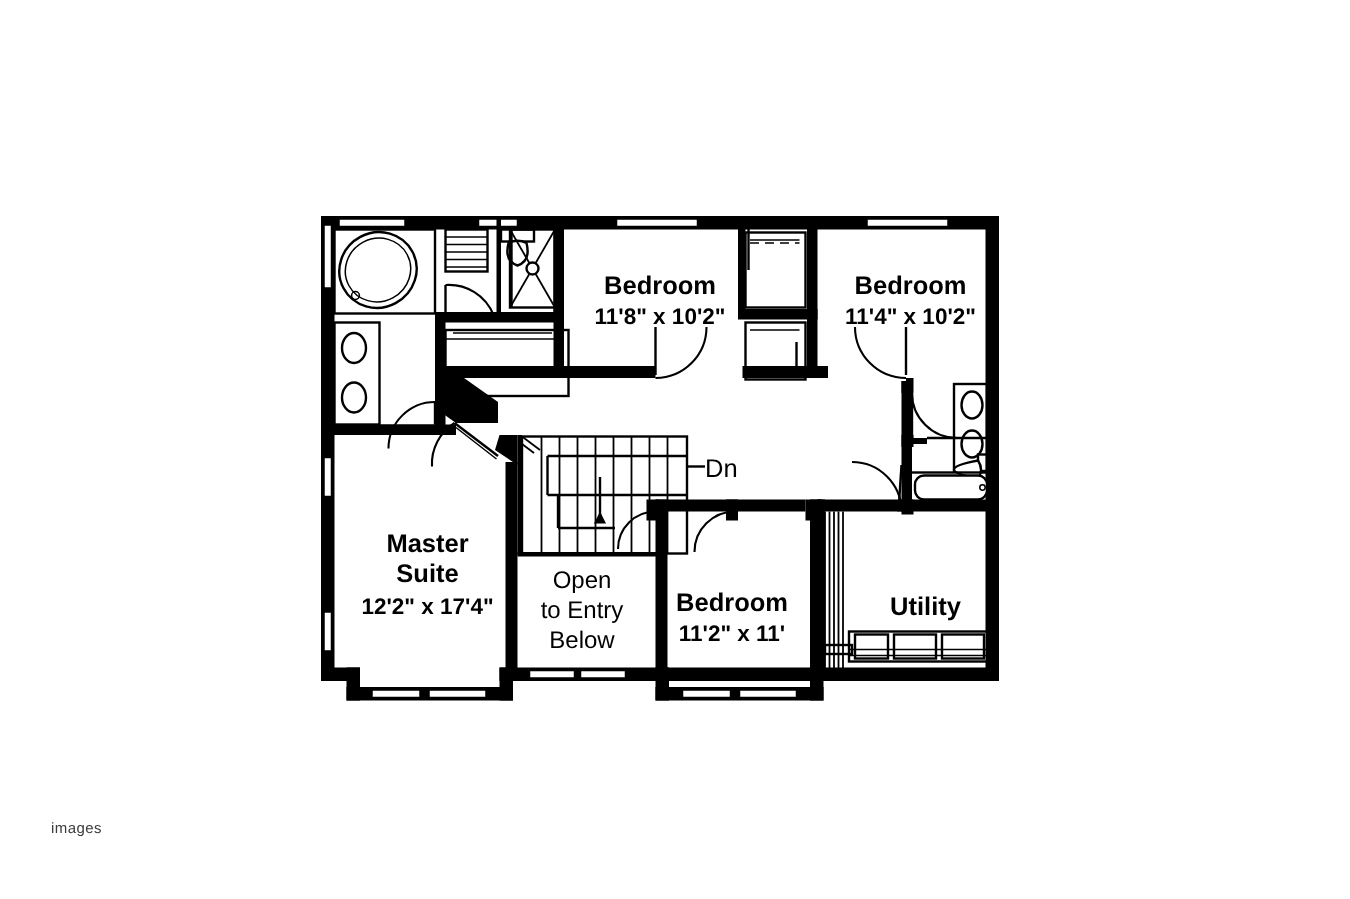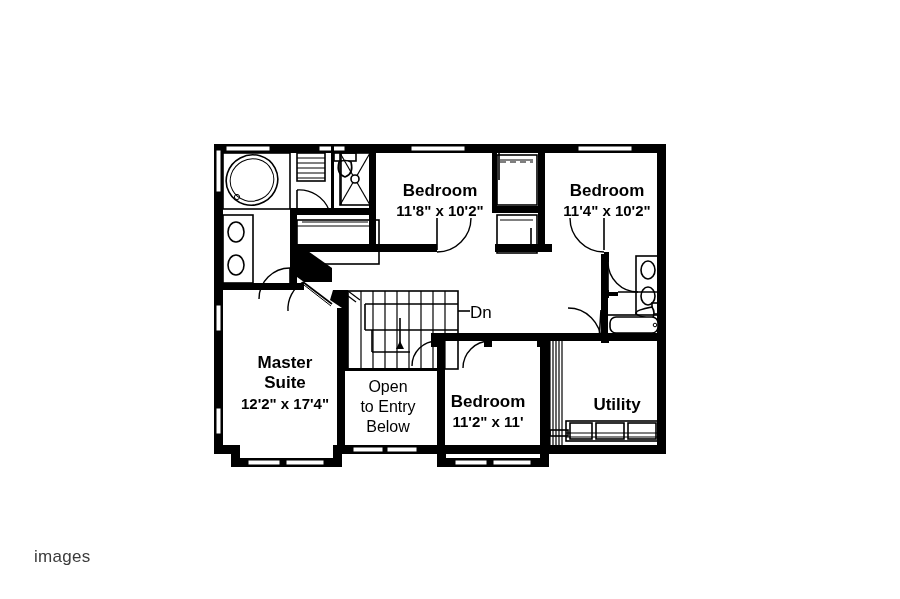--- a/index.html
+++ b/index.html
@@ -38,21 +38,21 @@
     font-family: "Liberation Sans", sans-serif;
     font-size: 16px;
     fill: #000000;
     text-anchor: middle;
   }
   #watermark {
     position: absolute;
     left: 34px;
     top: 547px;
     font-family: "Liberation Sans", sans-serif;
-    font-size: 17px;
+    font-size: 10px;
     color: #3b3b3b;
     letter-spacing: 0.3px;
   }
   .wall { fill: #000000; }
   .thin { stroke: #000000; fill: none; stroke-width: 1.6; }
   .thin2 { stroke: #000000; fill: none; stroke-width: 1.2; }
   .hair { stroke: #000000; fill: none; stroke-width: 1; }
   .swing { stroke: #000000; fill: none; stroke-width: 1.4; }
   .fixture { stroke: #000000; fill: #ffffff; stroke-width: 1.6; }
   .win { fill:#ffffff; stroke:#000000; stroke-width:1; }

